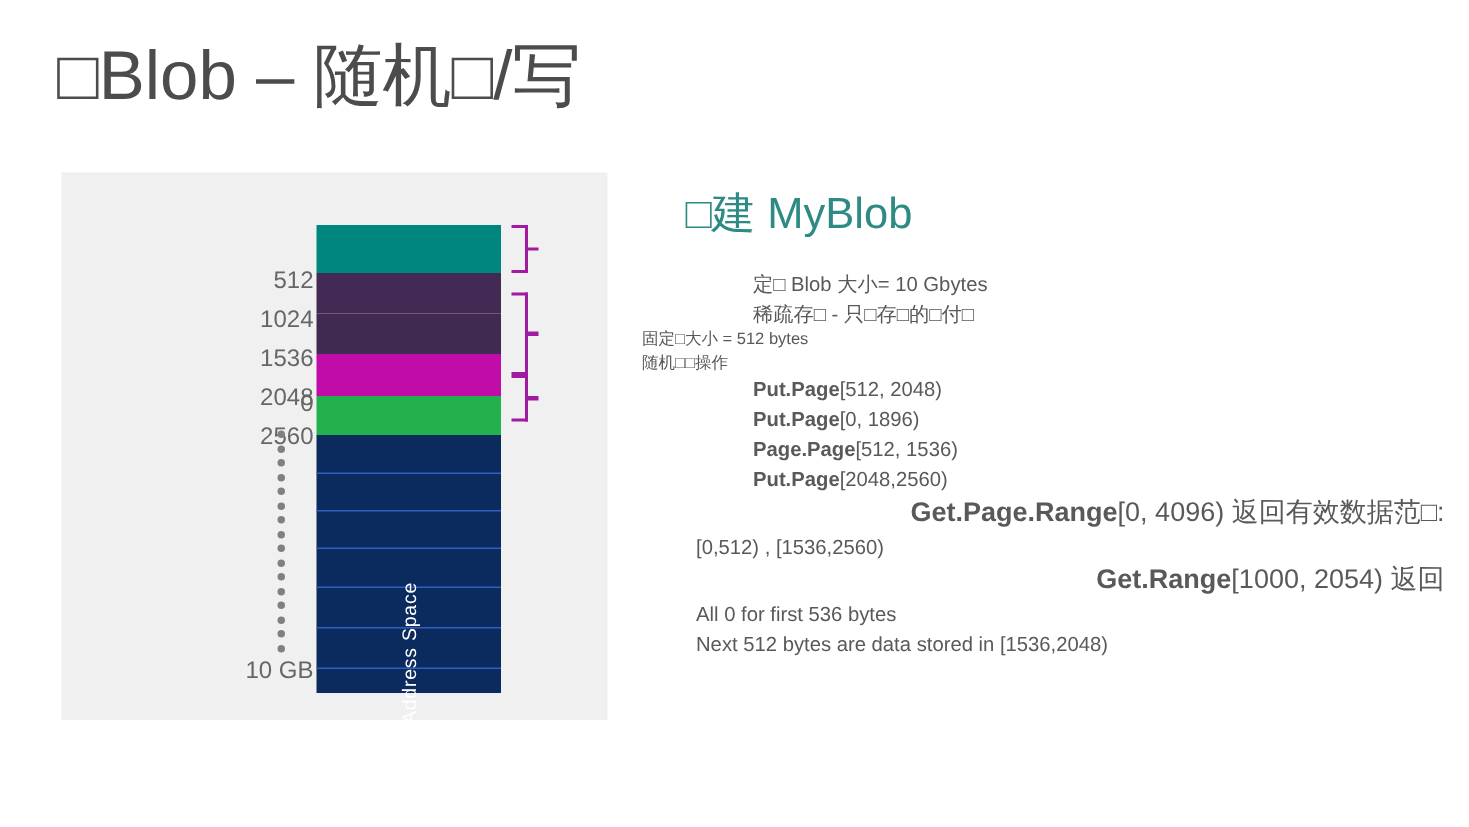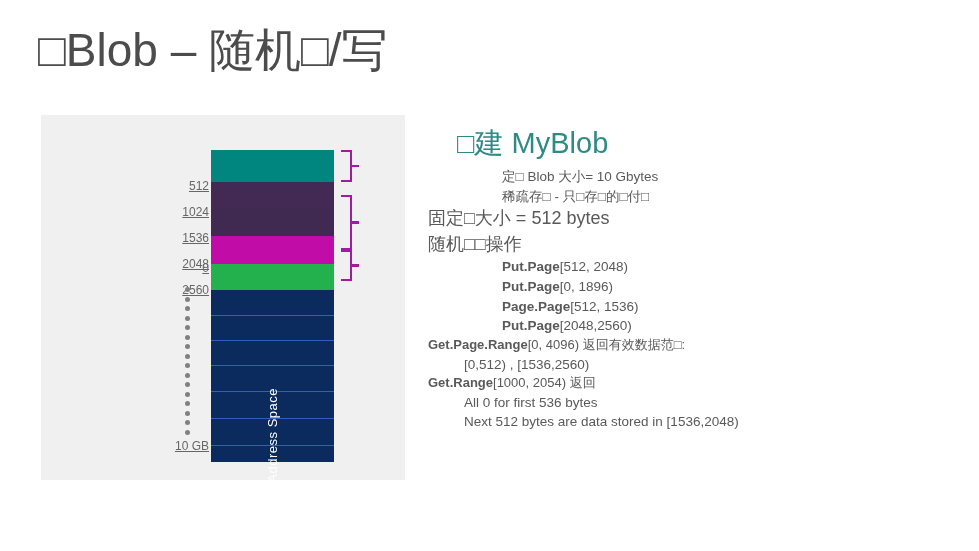--- a/index.html
+++ b/index.html
@@ -43,26 +43,25 @@
   #offset-labels {
     position: absolute;
     left: 118px;
     top: 0px;
     width: 50px;
     height: 365px;
   }
   .offset-label {
     position: absolute;
     right: 0;
-    font-size: 12px;
+    font-size: 16px;
     color: #666666;
     text-align: left;
     white-space: nowrap;
     line-height: 1;
-    text-decoration: underline;
   }
 
   
   #ellipsis-dots {
     position: absolute;
     left: 143px;
     top: 172px;
     width: 7px;
     height: 148px;
     display: flex;
@@ -159,48 +158,48 @@
   #content-panel {
     position: absolute;
     left: 428px;
     top: 126px;
     width: 535px;
   }
   #content-heading {
     font-size: 29px;
     color: #2e8b84;
     line-height: 1.2;
-    margin: 0 0 6px 14px;
+    margin: 0 0 19px 14px;
     white-space: nowrap;
     padding-left: 15px;
   }
 
   .lvl1 {
-    font-size: 18px;
+    font-size: 11px;
     color: #595959;
     line-height: 1.42;
     margin-left: 0px;
     white-space: nowrap;
   }
   .lvl2 {
     font-size: 13.5px;
     color: #595959;
     line-height: 1.46;
     margin-left: 74px;
     white-space: nowrap;
   }
   .lvl3 {
     font-size: 13.5px;
     color: #595959;
     line-height: 1.46;
     margin-left: 36px;
     white-space: nowrap;
   }
   .api { font-weight: 700; }
-  .lvl1.api-line { font-size: 13px; }
+  .lvl1.api-line { font-size: 18px; text-align: right; }
 </style>
 </head>
 <body>
 
 <div id="slide-title">□Blob – 随机□/写</div>
 
 <div id="diagram-panel" style="background: rgb(240, 240, 240);">
 
   <div id="offset-labels">
     <div class="offset-label" style="top:147px;">0</div>

